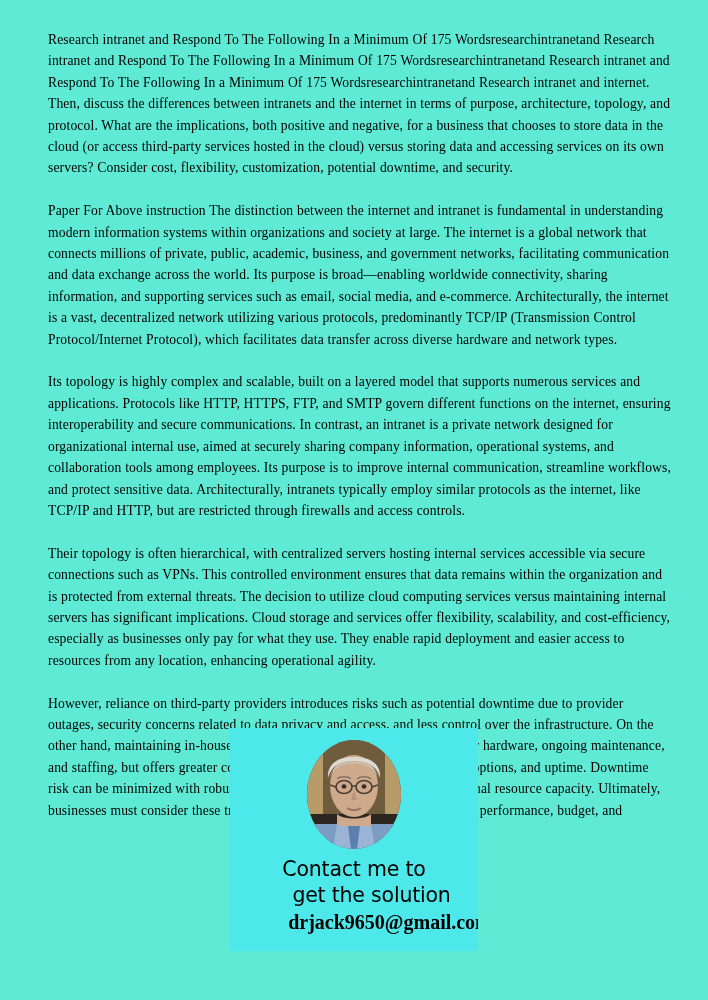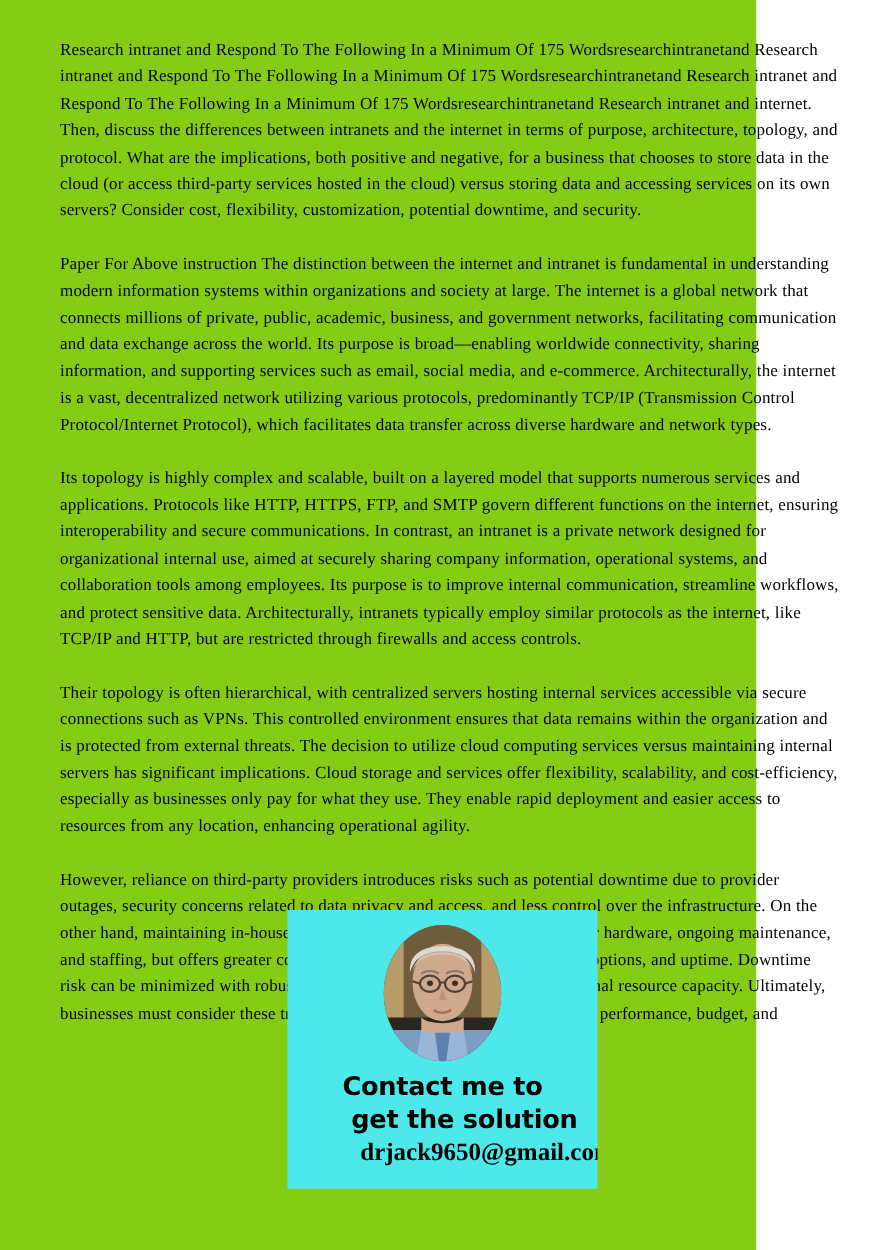--- a/index.html
+++ b/index.html
@@ -14,23 +14,23 @@
     position: relative;
     overflow: hidden;
     font-family: "Liberation Serif", "DejaVu Serif", serif;
     -webkit-font-smoothing: antialiased;
   }
 
   #page {
     position: absolute;
     left: 0;
     top: 0;
-    width: 605px;
+    width: 708px;
     height: 1000px;
-    background: #84cc16;
+    background: #5eead4;
   }
 
   #doc-body {
     position: absolute;
     left: 48px;
     top: 29px;
     width: 624px;
   }
 
   .para {
@@ -69,21 +69,21 @@
   }
   #contact-photo svg { display: block; }
 
   #contact-headline {
     position: absolute;
     left: 0;
     top: 128px;
     width: 248px;
     text-align: center;
     font-family: "DejaVu Sans", "Liberation Sans", sans-serif;
-    font-weight: bold;
+    font-weight: normal;
     font-size: 20.5px;
     line-height: 26px;
     color: #000000;
     letter-spacing: -0.01em;
   }
   #contact-headline .l2 { display: block; margin-left: 35px; }
 
   #contact-email {
     position: absolute;
     left: 16px;

